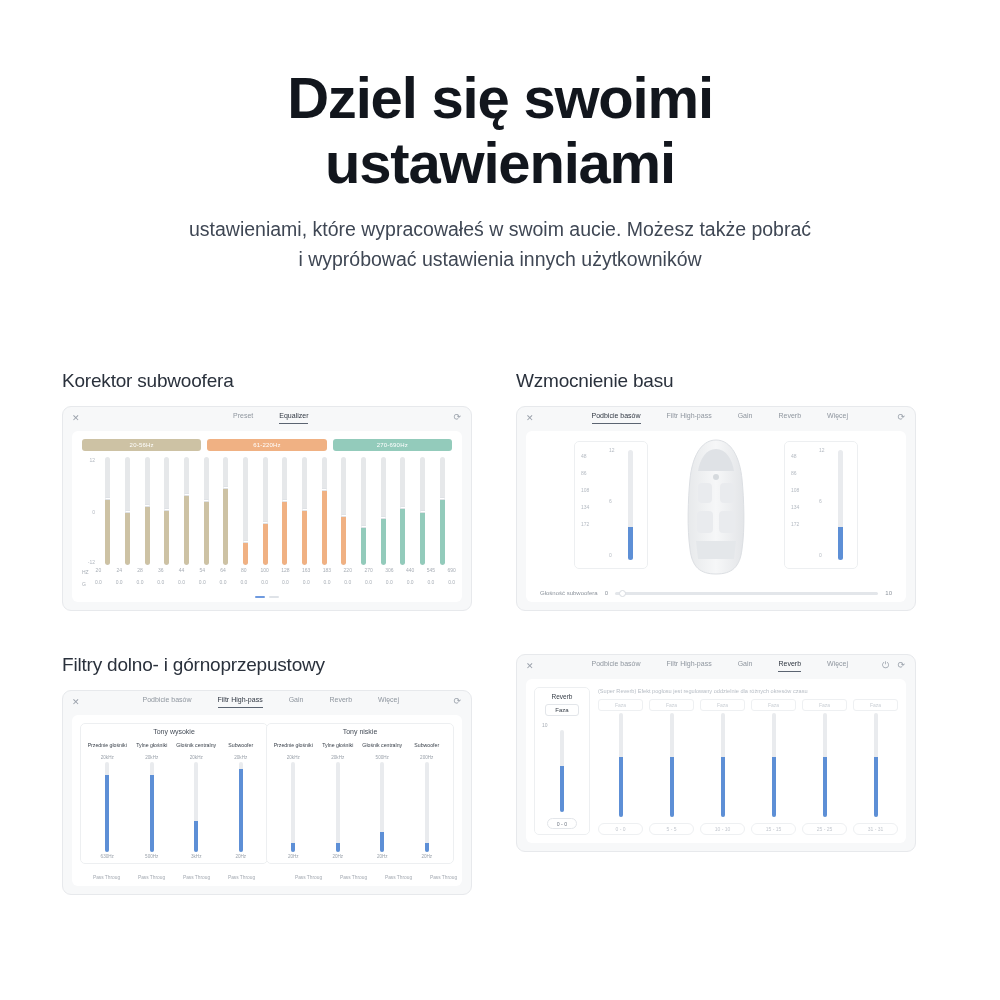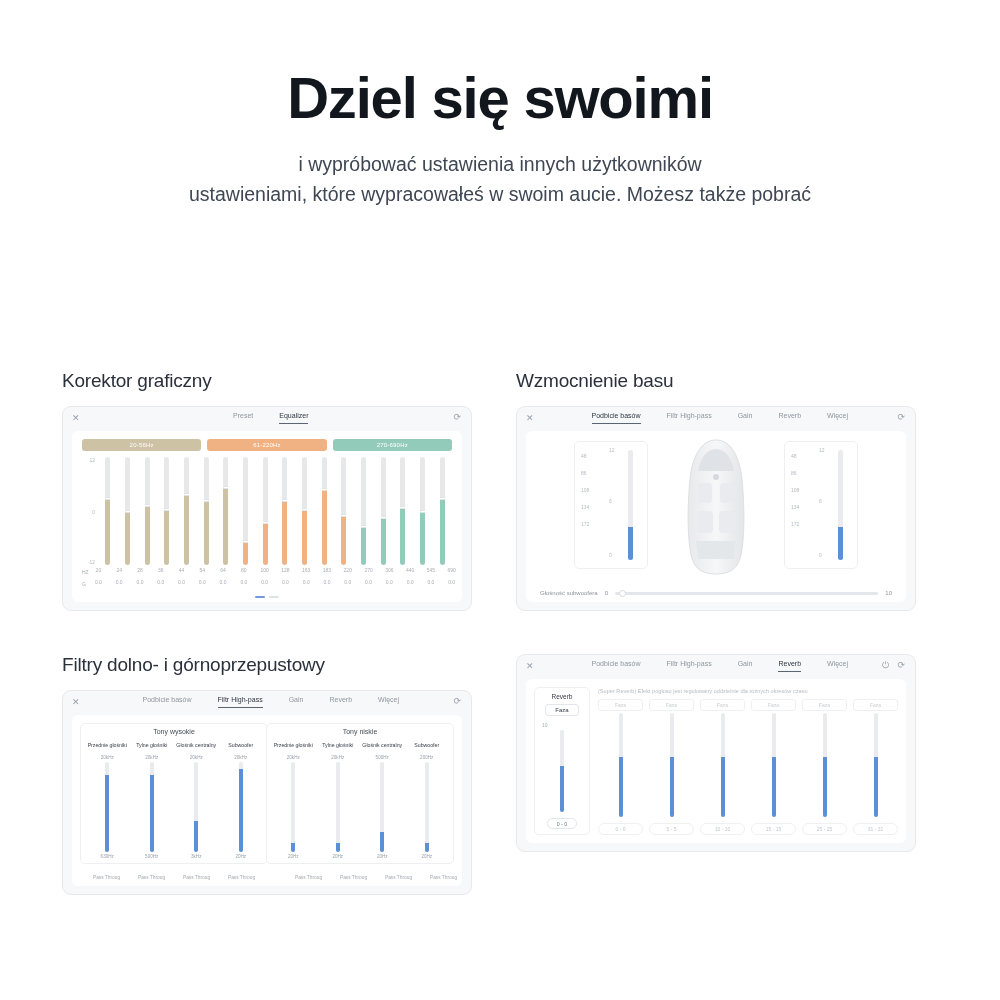--- a/index.html
+++ b/index.html
@@ -199,30 +199,31 @@
   .rv-foot { position: absolute; left: 72px; right: 8px; bottom: 8px; display: flex; gap: 6px; }
   .rv-foot .c { flex: 1; border: 1px solid #eef0f2; border-radius: 8px; text-align: center; font-size: 5px; color: #c2c7ce; padding: 2px 0; }
 </style>
 </head>
 <body>
 
 <div class="page">
 
   <div class="hero-title">
     <div>Dziel się swoimi</div>
+    <div>ustawieniami</div>
   </div>
   <div class="hero-sub">
+    <div>ustawieniami, które wypracowałeś w swoim aucie. Możesz także pobrać</div>
     <div>i wypróbować ustawienia innych użytkowników</div>
-    <div>ustawieniami, które wypracowałeś w swoim aucie. Możesz także pobrać</div>
   </div>
 
   <div class="grid">
 
     <div class="cell" style="left:62px; top:12px; width:410px;">
-      <div class="cell-title">Korektor graficzny</div>
+      <div class="cell-title">Korektor subwoofera</div>
       <div class="screen" style="width:410px; height:205px;">
         <div class="sbar">
           <span class="xic">✕</span>
           <div class="tabs">
             <div class="tab">Preset</div>
             <div class="tab active">Equalizer</div>
           </div>
           <span class="ric">⟳</span>
         </div>
 

